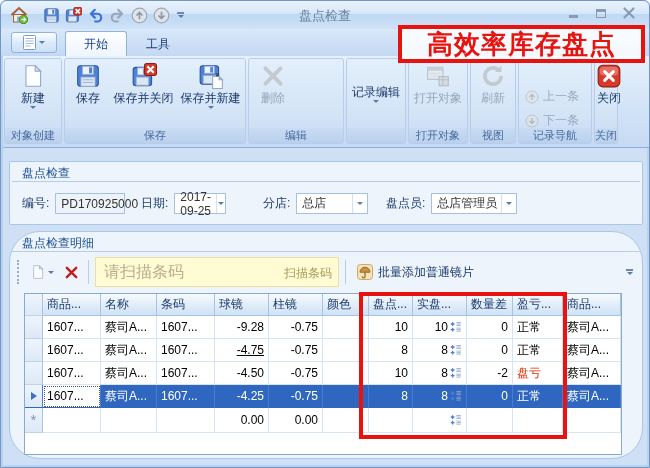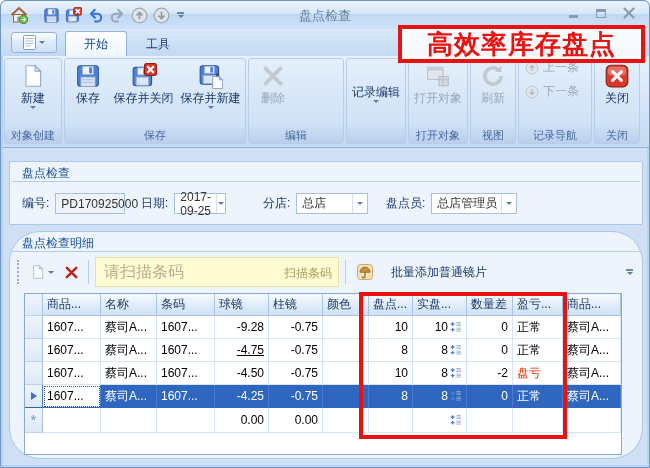--- a/index.html
+++ b/index.html
@@ -46,21 +46,21 @@
             background:linear-gradient(#e3effb,#d2e3f6 70%,#c6daf2); flex:none; }
   .rgroup .caption { position:absolute; bottom:0; left:0; right:0; height:15px; text-align:center; font-size:11px;
             color:#47699d; background:linear-gradient(#c9dcf4,#b9d0ec); border-radius:0 0 2px 2px; line-height:15px; }
   .rbtns { display:flex; height:70px; padding:1px 1px; }
   .rbtn { display:flex; flex-direction:column; align-items:center; padding-top:3px; gap:1px; color:#1c3a6b;
           font-size:12px; border:none; background:none; border-radius:3px; line-height:14px; }
   .rbtn .icon { width:26px; height:26px; margin-bottom:1px; }
   .rbtn.tall { justify-content:center; padding-top:0; }
   .rbtn.disabled { color:#97a6ba; }
   .rbtn.disabled .icon, .sbtn.disabled .icon { filter:grayscale(1) opacity(.55); }
-  .smallbtns { display:flex; flex-direction:column; justify-content:flex-start; gap:7px; padding:0 6px; height:70px; }
+  .smallbtns { display:flex; flex-direction:column; justify-content:flex-end; gap:7px; padding:0 6px; height:70px; }
   .sbtn { display:flex; align-items:center; gap:4px; font-size:12px; color:#9aa8bc; background:none; border:none; }
   .sbtn .icon { width:14px; height:14px; }
 
   
   .groupbox { position:absolute; left:8px; width:634px; background:#edf4fc; border:1px solid #aac6e8; border-radius:2px; }
   #g-header { top:160px; height:64px; }
   #g-detail { top:230px; height:228px;border-radius:31px; }
   .gb-caption { position:absolute; left:12px; top:3px; color:#1b4f93; font-size:12px; }
   .gb-line { position:absolute; left:2px; right:2px; top:19px; height:1px; background:#b5cdea; }
 
@@ -78,21 +78,21 @@
   .grip { width:4px; height:24px; border-left:2px dotted #93aecf; margin-right:2px; }
   .tbtn { height:26px; border:none; background:none; display:flex; align-items:center; justify-content:center; gap:2px; padding:0 3px; }
   .tbtn .icon { width:16px; height:16px; }
   .delx svg { width:15px; height:15px; }
   .sep { width:1px; height:24px; background:#b8cde8; margin:0 2px; }
   .scanbox { position:relative; width:244px; height:30px; }
   .scanbox input { width:100%; height:100%; background:#fffbd2; border:1px solid #e9e0a6; padding:0 66px 0 8px;
                    font-size:16px; color:#6b654a; font-family:inherit; }
   .scanbox input::placeholder { color:#b7b092; }
   .scan-lb { position:absolute; right:7px; top:8px; font-size:12px; color:#a99d5f; }
-  .batchbtn { height:26px; border:none; background:none; display:flex; align-items:center; gap:18px; color:#1c3a6b;
+  .batchbtn { height:26px; border:none; background:none; display:flex; align-items:center; gap:5px; color:#1c3a6b;
               font-size:12px; padding:0 5px; }
   .batchbtn .icon { width:16px; height:16px; }
   .tb-overflow { margin-left:auto; display:flex; flex-direction:column; align-items:center; gap:1px; border:none; background:none; padding-right:2px; }
   .tb-overflow .bar { width:7px; height:1.5px; background:#6d88ac; }
 
   
   .grid { position:absolute; left:14px; top:61px; width:598px; height:162px; background:#fff;
           border:1px solid #89a9d1; overflow:hidden; }
   .grow { display:flex; height:23px; width:596px; }
   .grow.gh { height:22px; }
@@ -357,21 +357,21 @@
                 <circle cx="7" cy="7" r="6" fill="#dfe4ea" stroke="#a0a9b4"></circle>
                 <path d="M7 4v5.5M4.5 7 7 9.5 9.5 7" fill="none" stroke="#8d99a8" stroke-width="1.4"></path>
               </svg>
             </span>
           <span>下一条</span>
         </button>
       </div>
       <div class="caption">记录导航</div>
     </div>
 
-    <div class="rgroup" style="width:46px">
+    <div class="rgroup" style="width:24px">
       <div class="rbtns">
         <button class="rbtn" style="width:44px">
           <span class="icon">
               <svg viewBox="0 0 24 24">
                 <rect x="2" y="2" width="20" height="20" rx="4.5" fill="#d8392b" stroke="#91190d"></rect>
                 <rect x="3.5" y="3.5" width="17" height="8" rx="3.5" fill="rgba(255,255,255,.28)"></rect>
                 <path d="M8 8l8 8M16 8l-8 8" stroke="#fff" stroke-width="2.8" stroke-linecap="round"></path>
               </svg>
             </span>
           <span>关闭</span>

